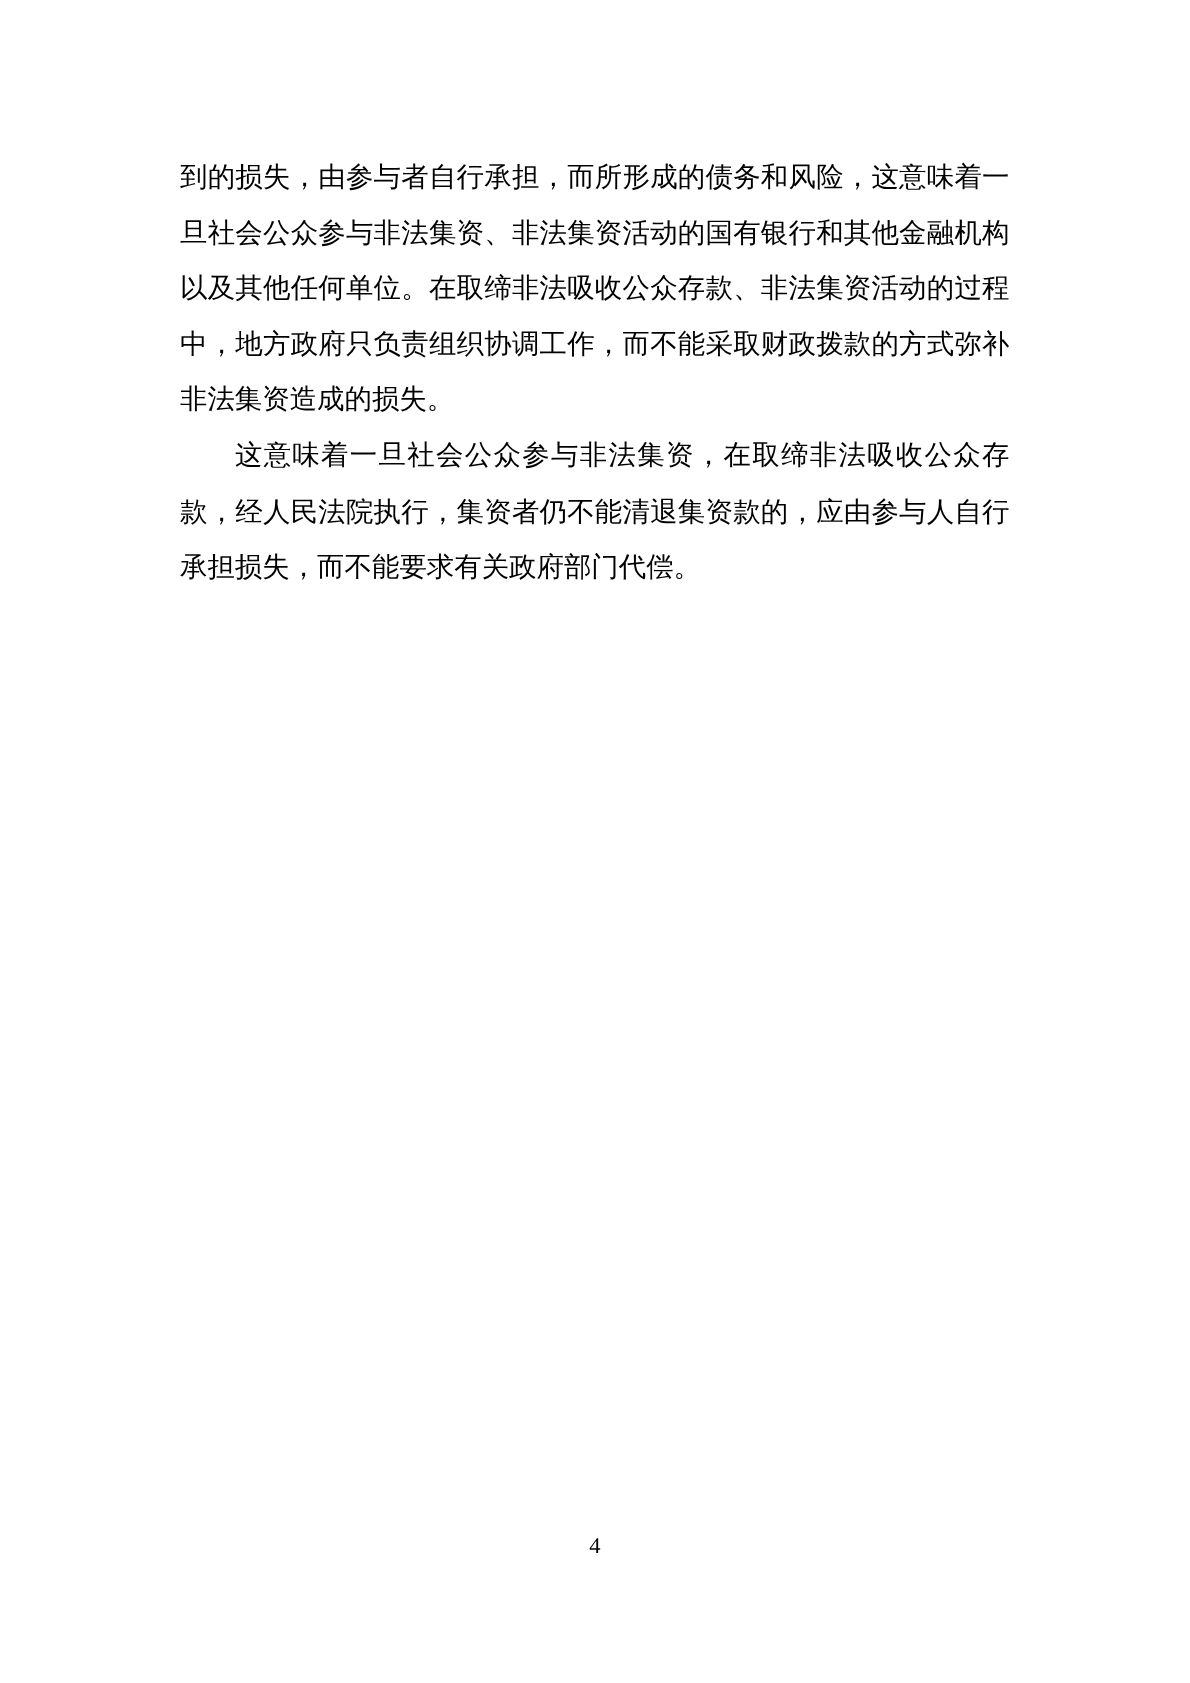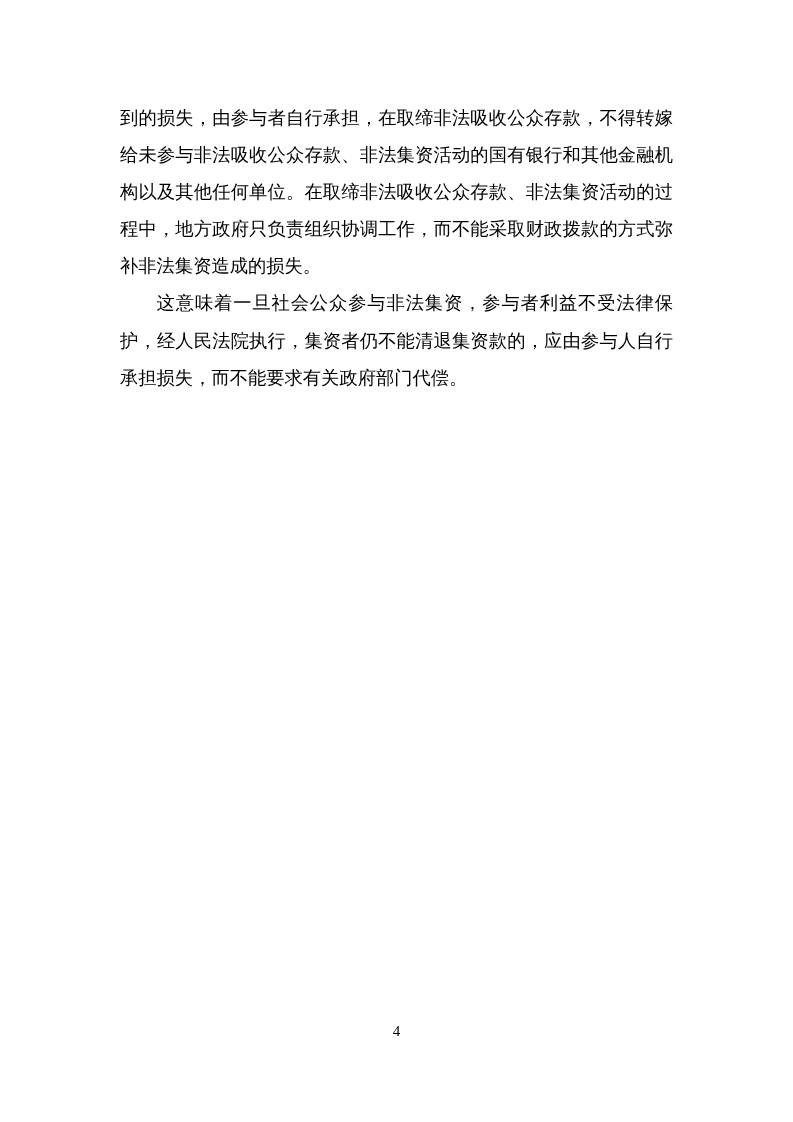--- a/index.html
+++ b/index.html
@@ -53,19 +53,19 @@
     font-size: 15px;
     line-height: 18px;
     color: #000000;
   }
 </style>
 </head>
 <body>
 
 <div class="page">
   <div class="text-block">
-    <p>到的损失，由参与者自行承担，在取缔非法吸收公众存款，不得转嫁给未参与非法吸收公众存款、非法集资活动的国有银行和其他金融机构以及其他任何单位。在取缔非法吸收公众存款、非法集资活动的过程中，地方政府只负责组织协调工作，而不能采取财政拨款的方式弥补非法集资造成的损失。</p>
-    <p class="indent">这意味着一旦社会公众参与非法集资，参与者利益不受法律保护，经人民法院执行，集资者仍不能清退集资款的，应由参与人自行承担损失，而不能要求有关政府部门代偿。</p>
+    <p>到的损失，由参与者自行承担，而所形成的债务和风险，这意味着一旦社会公众参与非法集资、非法集资活动的国有银行和其他金融机构以及其他任何单位。在取缔非法吸收公众存款、非法集资活动的过程中，地方政府只负责组织协调工作，而不能采取财政拨款的方式弥补非法集资造成的损失。</p>
+    <p class="indent">这意味着一旦社会公众参与非法集资，在取缔非法吸收公众存款，经人民法院执行，集资者仍不能清退集资款的，应由参与人自行承担损失，而不能要求有关政府部门代偿。</p>
   </div>
   <div class="page-footer">
     <span class="page-number">4</span>
   </div>
 </div>
 
 </body></html>

